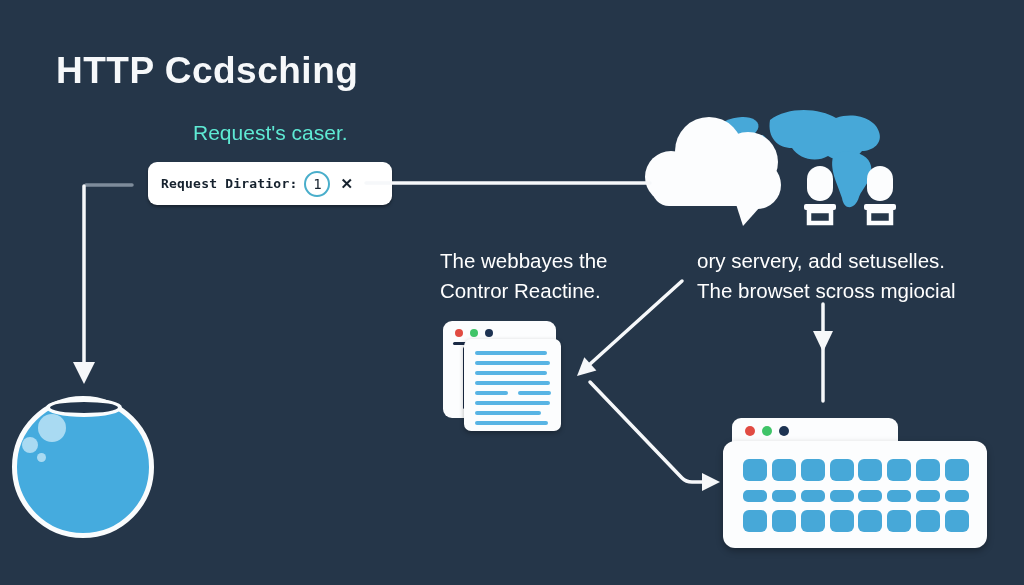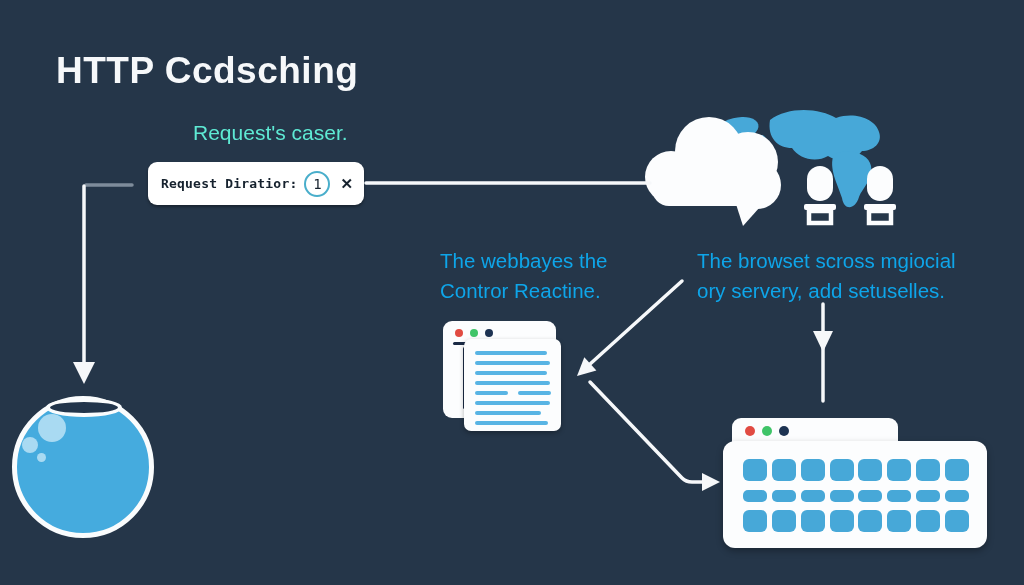--- a/index.html
+++ b/index.html
@@ -7,27 +7,27 @@
     width:1024px; height:585px; position:relative; overflow:hidden;
     background:#253649;
     font-family:"Liberation Sans", sans-serif;
     color:#F4F7FA;
   }
   .abs { position:absolute; }
 
   
   .title { left:56px; top:26px; font-size:37px; font-weight:bold; letter-spacing:.5px; color:#F6F8FA;margin-top:24px; }
   .req-label { left:193px; top:121px; font-size:21px; color:#5eead4; }
-  .cap { font-size:20.5px; line-height:30px; color:#0ea5e9; }
+  .cap { font-size:20.5px; line-height:30px; color:#ffffff; }
   .cap-browser { left:440px; top:246px; }
   .cap-server { left:697px; top:246px; }
 
   
   .req-box {
-    left:148px; top:162px; width:216px; height:43px; box-sizing:border-box;
+    left:148px; top:162px; width:244px; height:43px; box-sizing:border-box;
     background:#FFFFFF; border-radius:9px; box-shadow:0 2px 3px rgba(0,0,0,.35);
     display:flex; align-items:center; gap:7px; padding:0 10px 0 13px;
   }
   .req-box .mono {
     font-family:"DejaVu Sans Mono", monospace; font-weight:bold;
     font-size:13px; color:#16222E; letter-spacing:.2px; white-space:nowrap;
   }
   .badge {
     width:26px; height:26px; box-sizing:border-box; flex-shrink:0;
     border:2px solid #49AECB; border-radius:50%;
@@ -92,22 +92,22 @@
   <span class="mono">Request Diratior:</span>
   <span class="badge">1</span>
   <span class="close-x">✕</span>
 </div>
 
 <div class="abs cap cap-browser">
   <div>The webbayes the</div>
   <div>Contror Reactine.</div>
 </div>
 <div class="abs cap cap-server">
+  <div>ory servery, add setuselles.</div>
   <div>The browset scross mgiocial</div>
-  <div>ory servery, add setuselles.</div>
 </div>
 
 <svg class="abs" style="left:640px; top:98px;" width="280" height="140" viewBox="0 0 280 140">
   <g fill="#47A8D8">
     <ellipse cx="96" cy="32" rx="23" ry="12" transform="rotate(-14 96 32)"></ellipse>
     <path d="M130,22 C148,8 180,10 196,20 C216,13 236,22 239,34 C243,45 233,53 222,53 C215,63 198,65 188,58 C176,65 159,61 152,50 C138,50 127,40 130,22 Z"></path>
     <path d="M194,56 C210,49 229,56 231,68 C233,82 223,89 219,99 C215,112 204,113 202,100 C198,87 188,70 194,56 Z"></path>
     <circle cx="121" cy="42" r="5"></circle>
     <circle cx="106" cy="47" r="3.5"></circle>
   </g>

